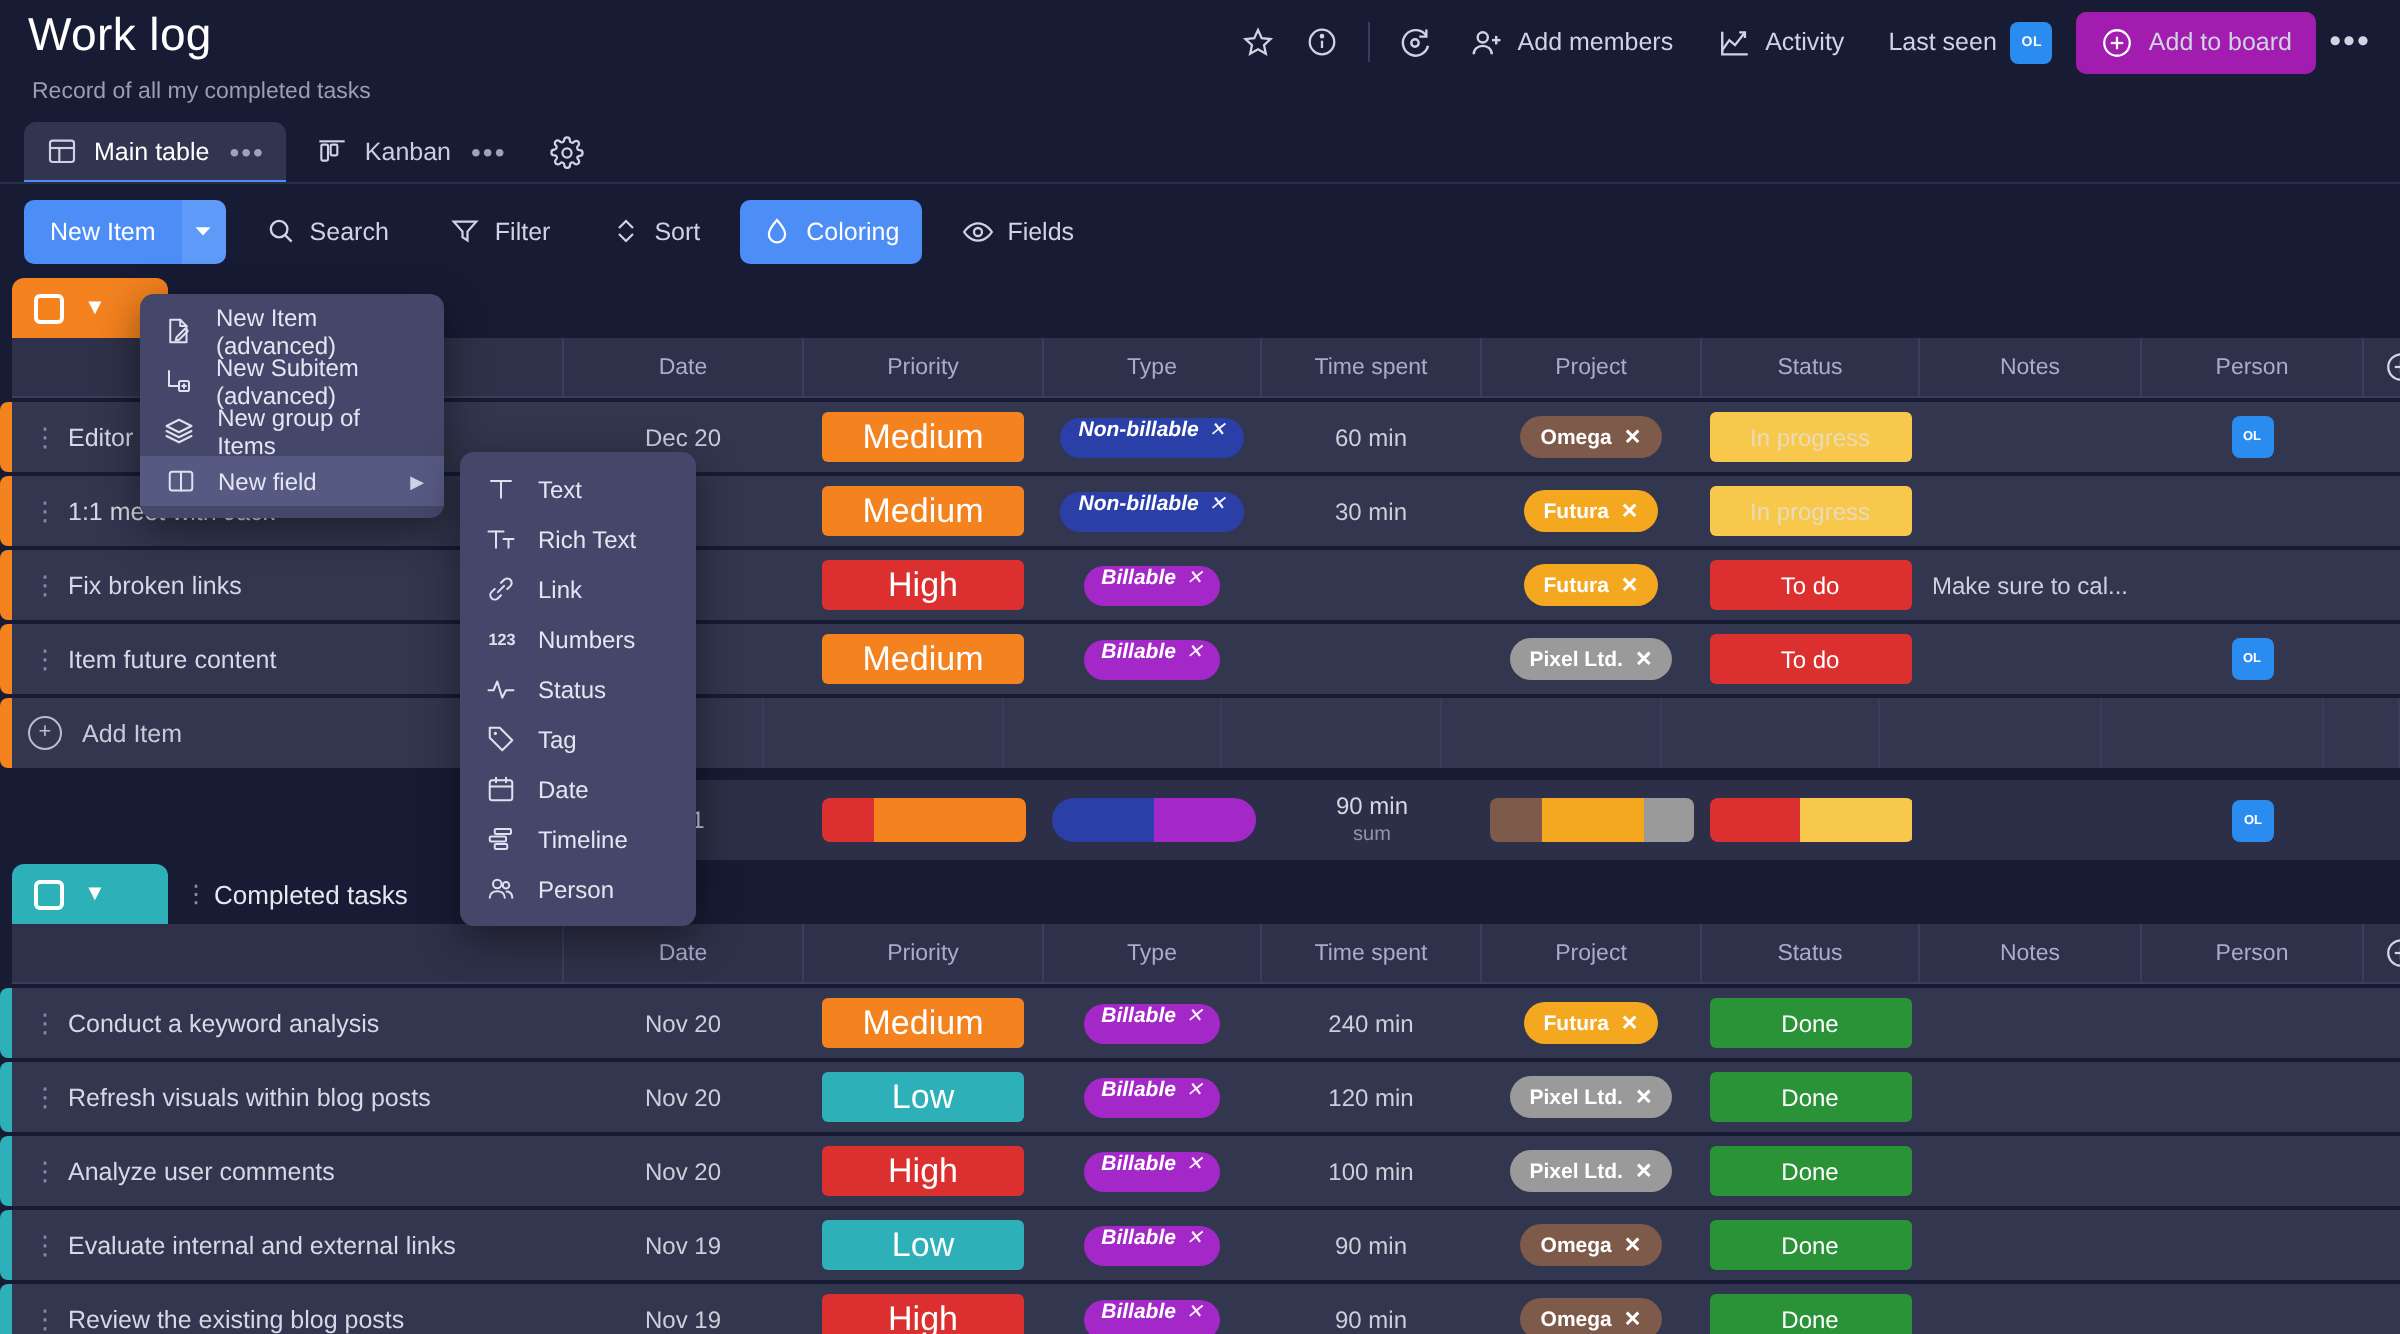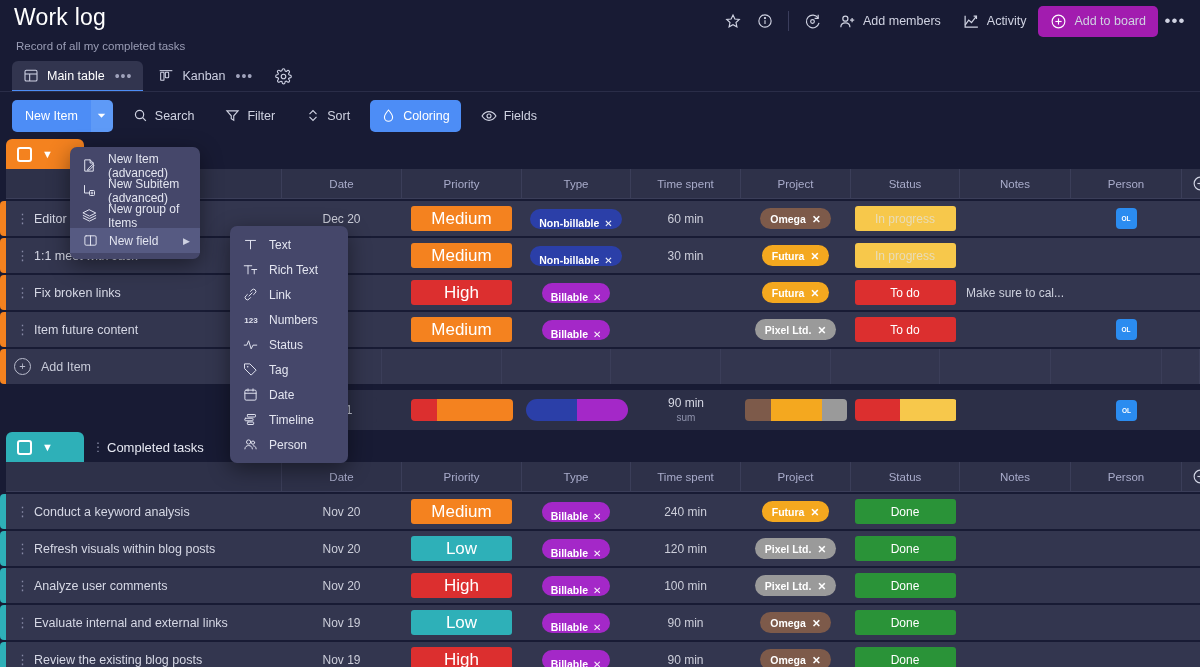--- a/index.html
+++ b/index.html
@@ -159,22 +159,22 @@
              width:8px; text-align:center; }
   .rname { font-size:12.5px; color:#d6d8e5; }
 
   .pill {
     width: 101px; height:25px; border-radius:3px;
     display:flex;align-items:center;justify-content:center;
     font-size:17px; color:#fff;
   }
   .tagpill {
     height:20px; border-radius:10px; padding:0 9px;
-    display:flex;align-items:flex-end;gap:5px;
-    font-size:10.5px; font-weight:bold; color:#fff;
+    display:flex;align-items:flex-start;gap:5px;
+    font-size:10.5px; font-weight:bold; color:#fff;font-style:italic;
   }
   .tagpill .x { font-size:10px; font-weight:normal; opacity:.95;}
   .projpill {
     height:21px; border-radius:11px; padding:0 10px;
     display:flex;align-items:center;gap:6px;
     font-size:10.5px; font-weight:bold; color:#fff;
   }
   .statpill {
     width:101px; height:25px; border-radius:3px;
     display:flex;align-items:center;justify-content:center;
@@ -223,21 +223,21 @@
   }
   .menu-item {
     display:flex; align-items:center; gap:11px;
     height:25px; padding: 0 12px; font-size:12px; color:#e3e5f0; cursor:pointer;
     position:relative;
   }
   .menu-item.sel { background:#565a82; }
   .menu-ico { width:16px; display:flex; align-items:center; justify-content:center; color:#dfe1ee;}
   .submenu-caret { position:absolute; right:10px; font-size:9px; color:#cfd2e2;}
 
-  #menu-new { left:70px; top:147px; width:130px; }
+  #menu-new { left:70px; top:147px; width:152px; }
   #menu-field { left:230px; top:226px; width:118px; }
 
   svg { display:block; }
 </style>
 </head>
 <body>
 
 <div class="topbar">
   <div class="page-title">Work log</div>
 
@@ -271,20 +271,24 @@
       </svg>
       <span>Add members</span>
     </div>
     <div class="tb-btn">
       <svg width="17" height="17" viewBox="0 0 24 24" fill="none" stroke="#d0d3e2" stroke-width="1.7">
         <polyline points="3,17 8,10 12,13.5 19,4.5"></polyline>
           <polyline points="15,4.5 19,4.5 19,8.5"></polyline>
         <polyline points="3,4 3,20 21,20"></polyline>
       </svg>
       <span>Activity</span>
+    </div>
+    <div class="tb-btn">
+      <span>Last seen</span>
+      <span class="avatar-sm">OL</span>
     </div>
     <div class="tb-btn add-board">
       <svg width="17" height="17" viewBox="0 0 24 24" fill="none" stroke="#ffffff" stroke-width="1.6">
         <circle cx="12" cy="12" r="9"></circle>
           <line x1="12" y1="7.6" x2="12" y2="16.4"></line>
           <line x1="7.6" y1="12" x2="16.4" y2="12"></line>
       </svg>
       <span>Add to board</span>
     </div>
     <div class="dots-btn">•••</div>

